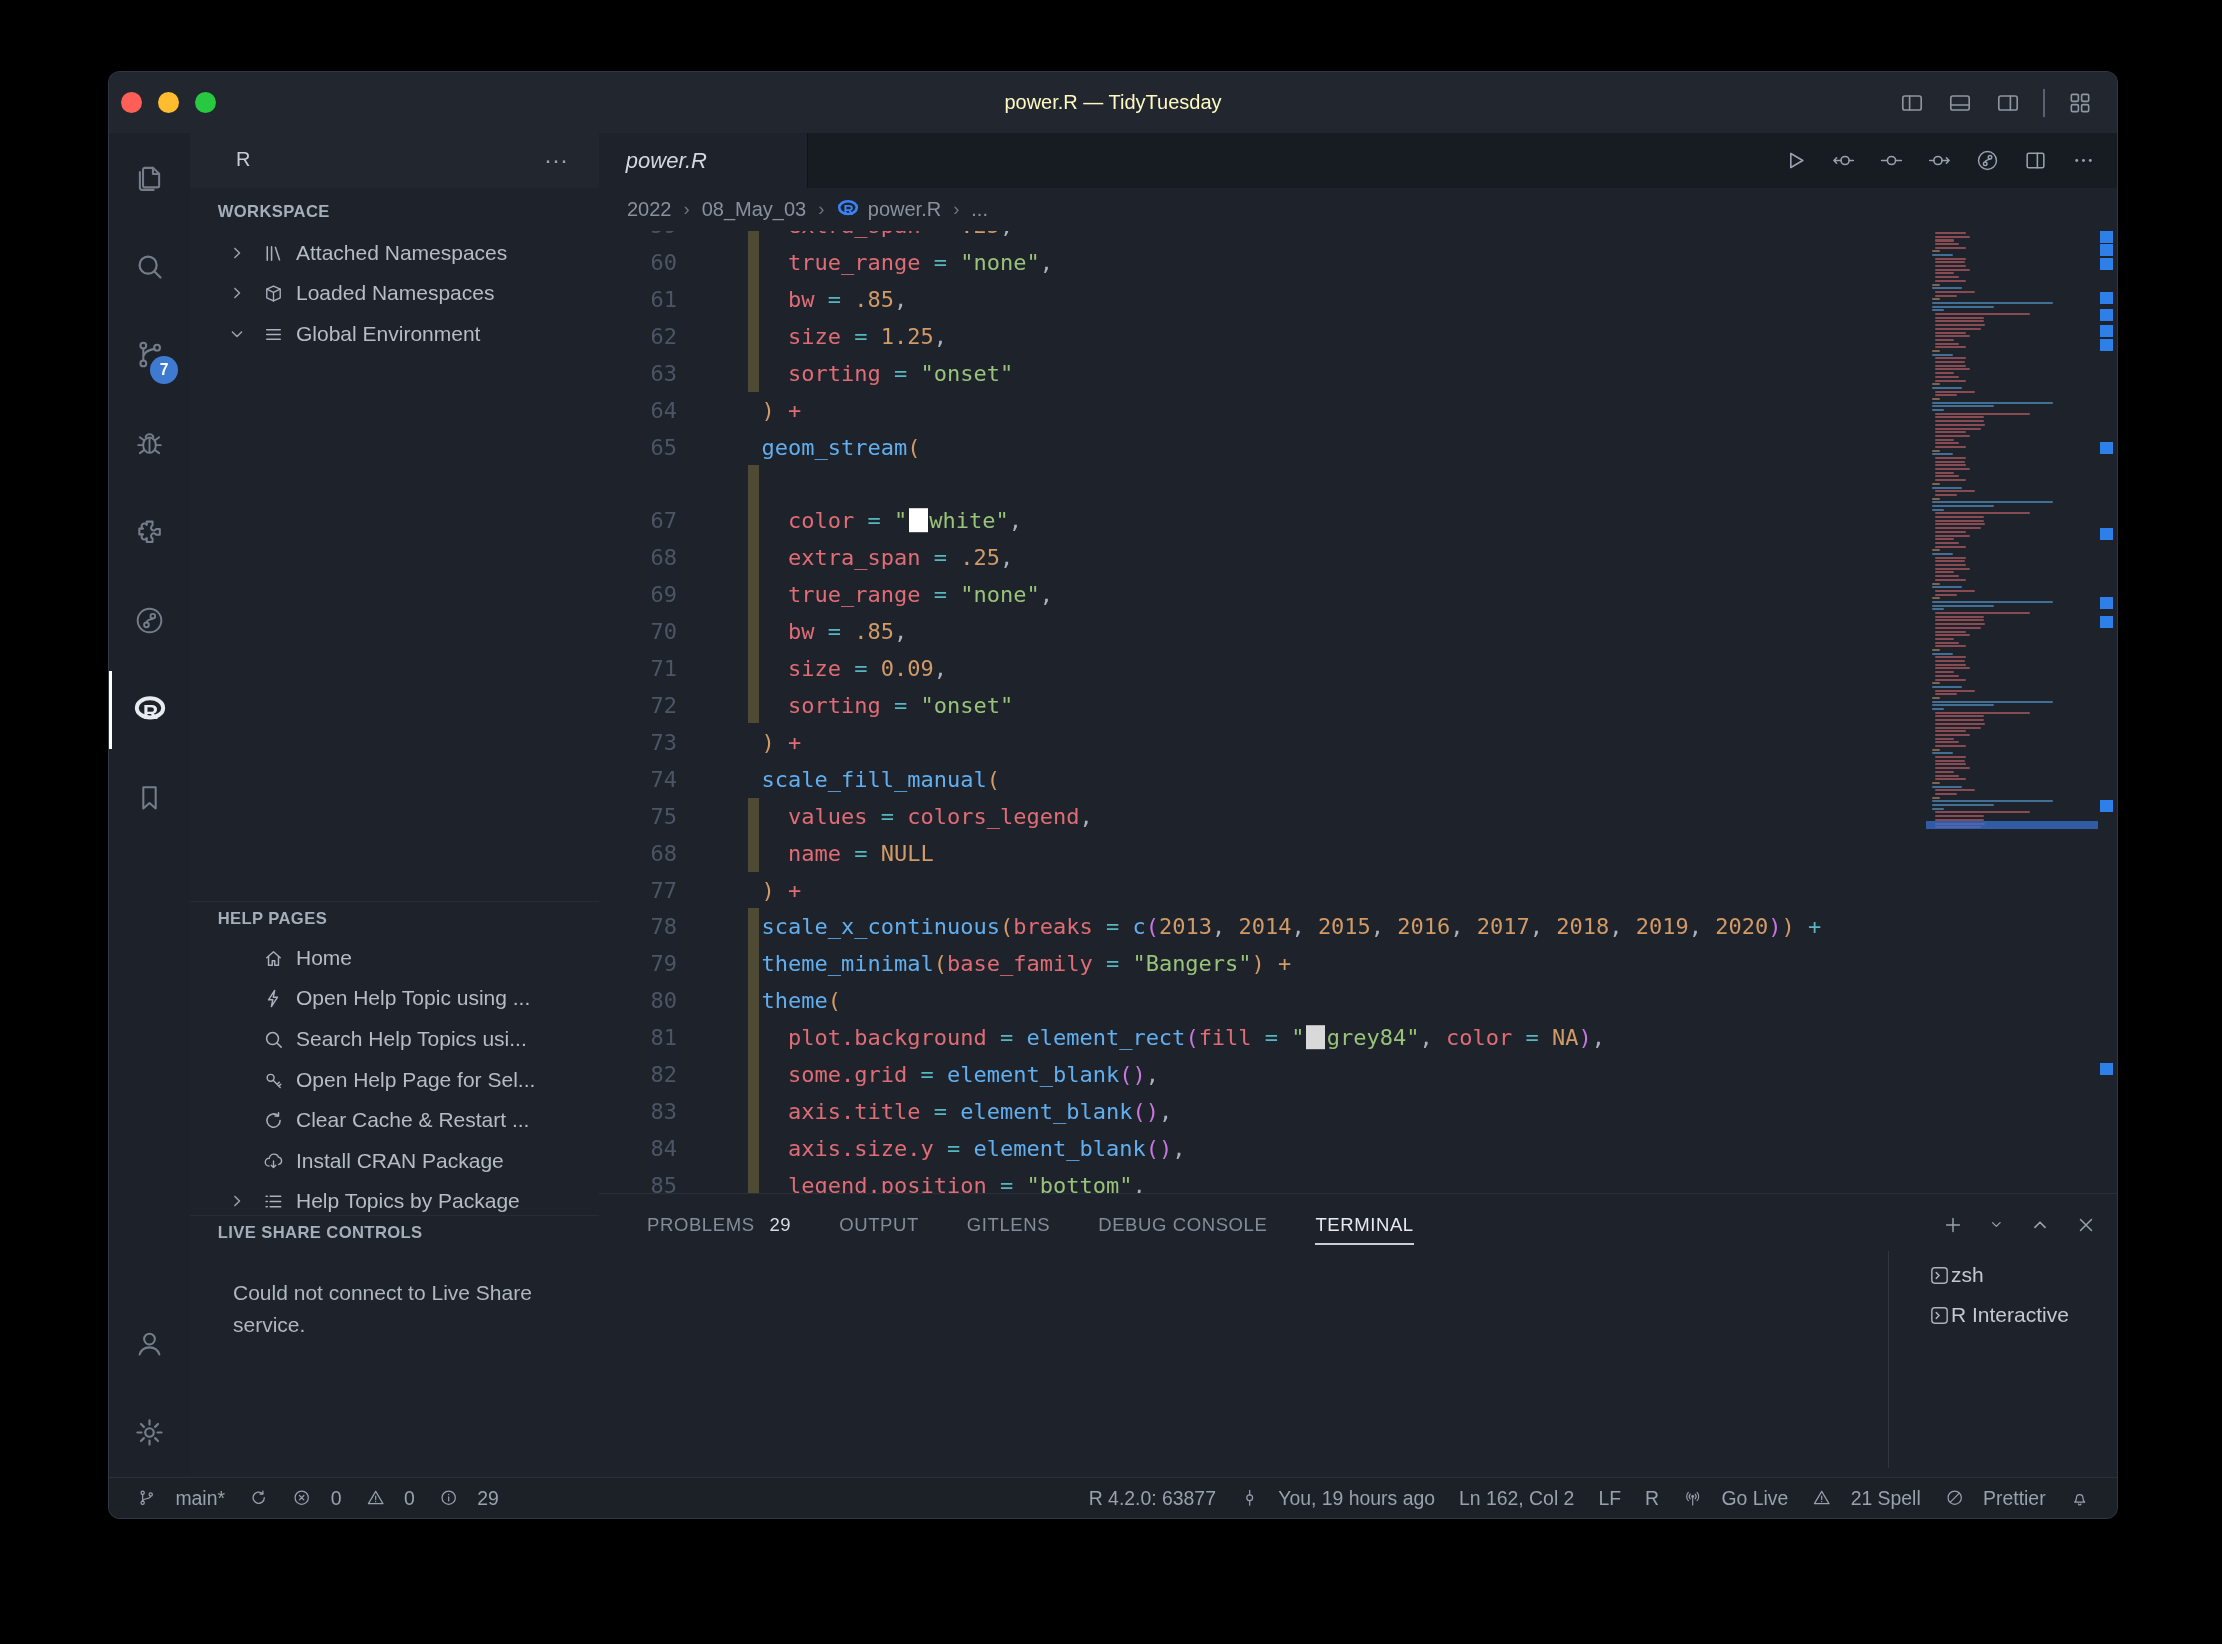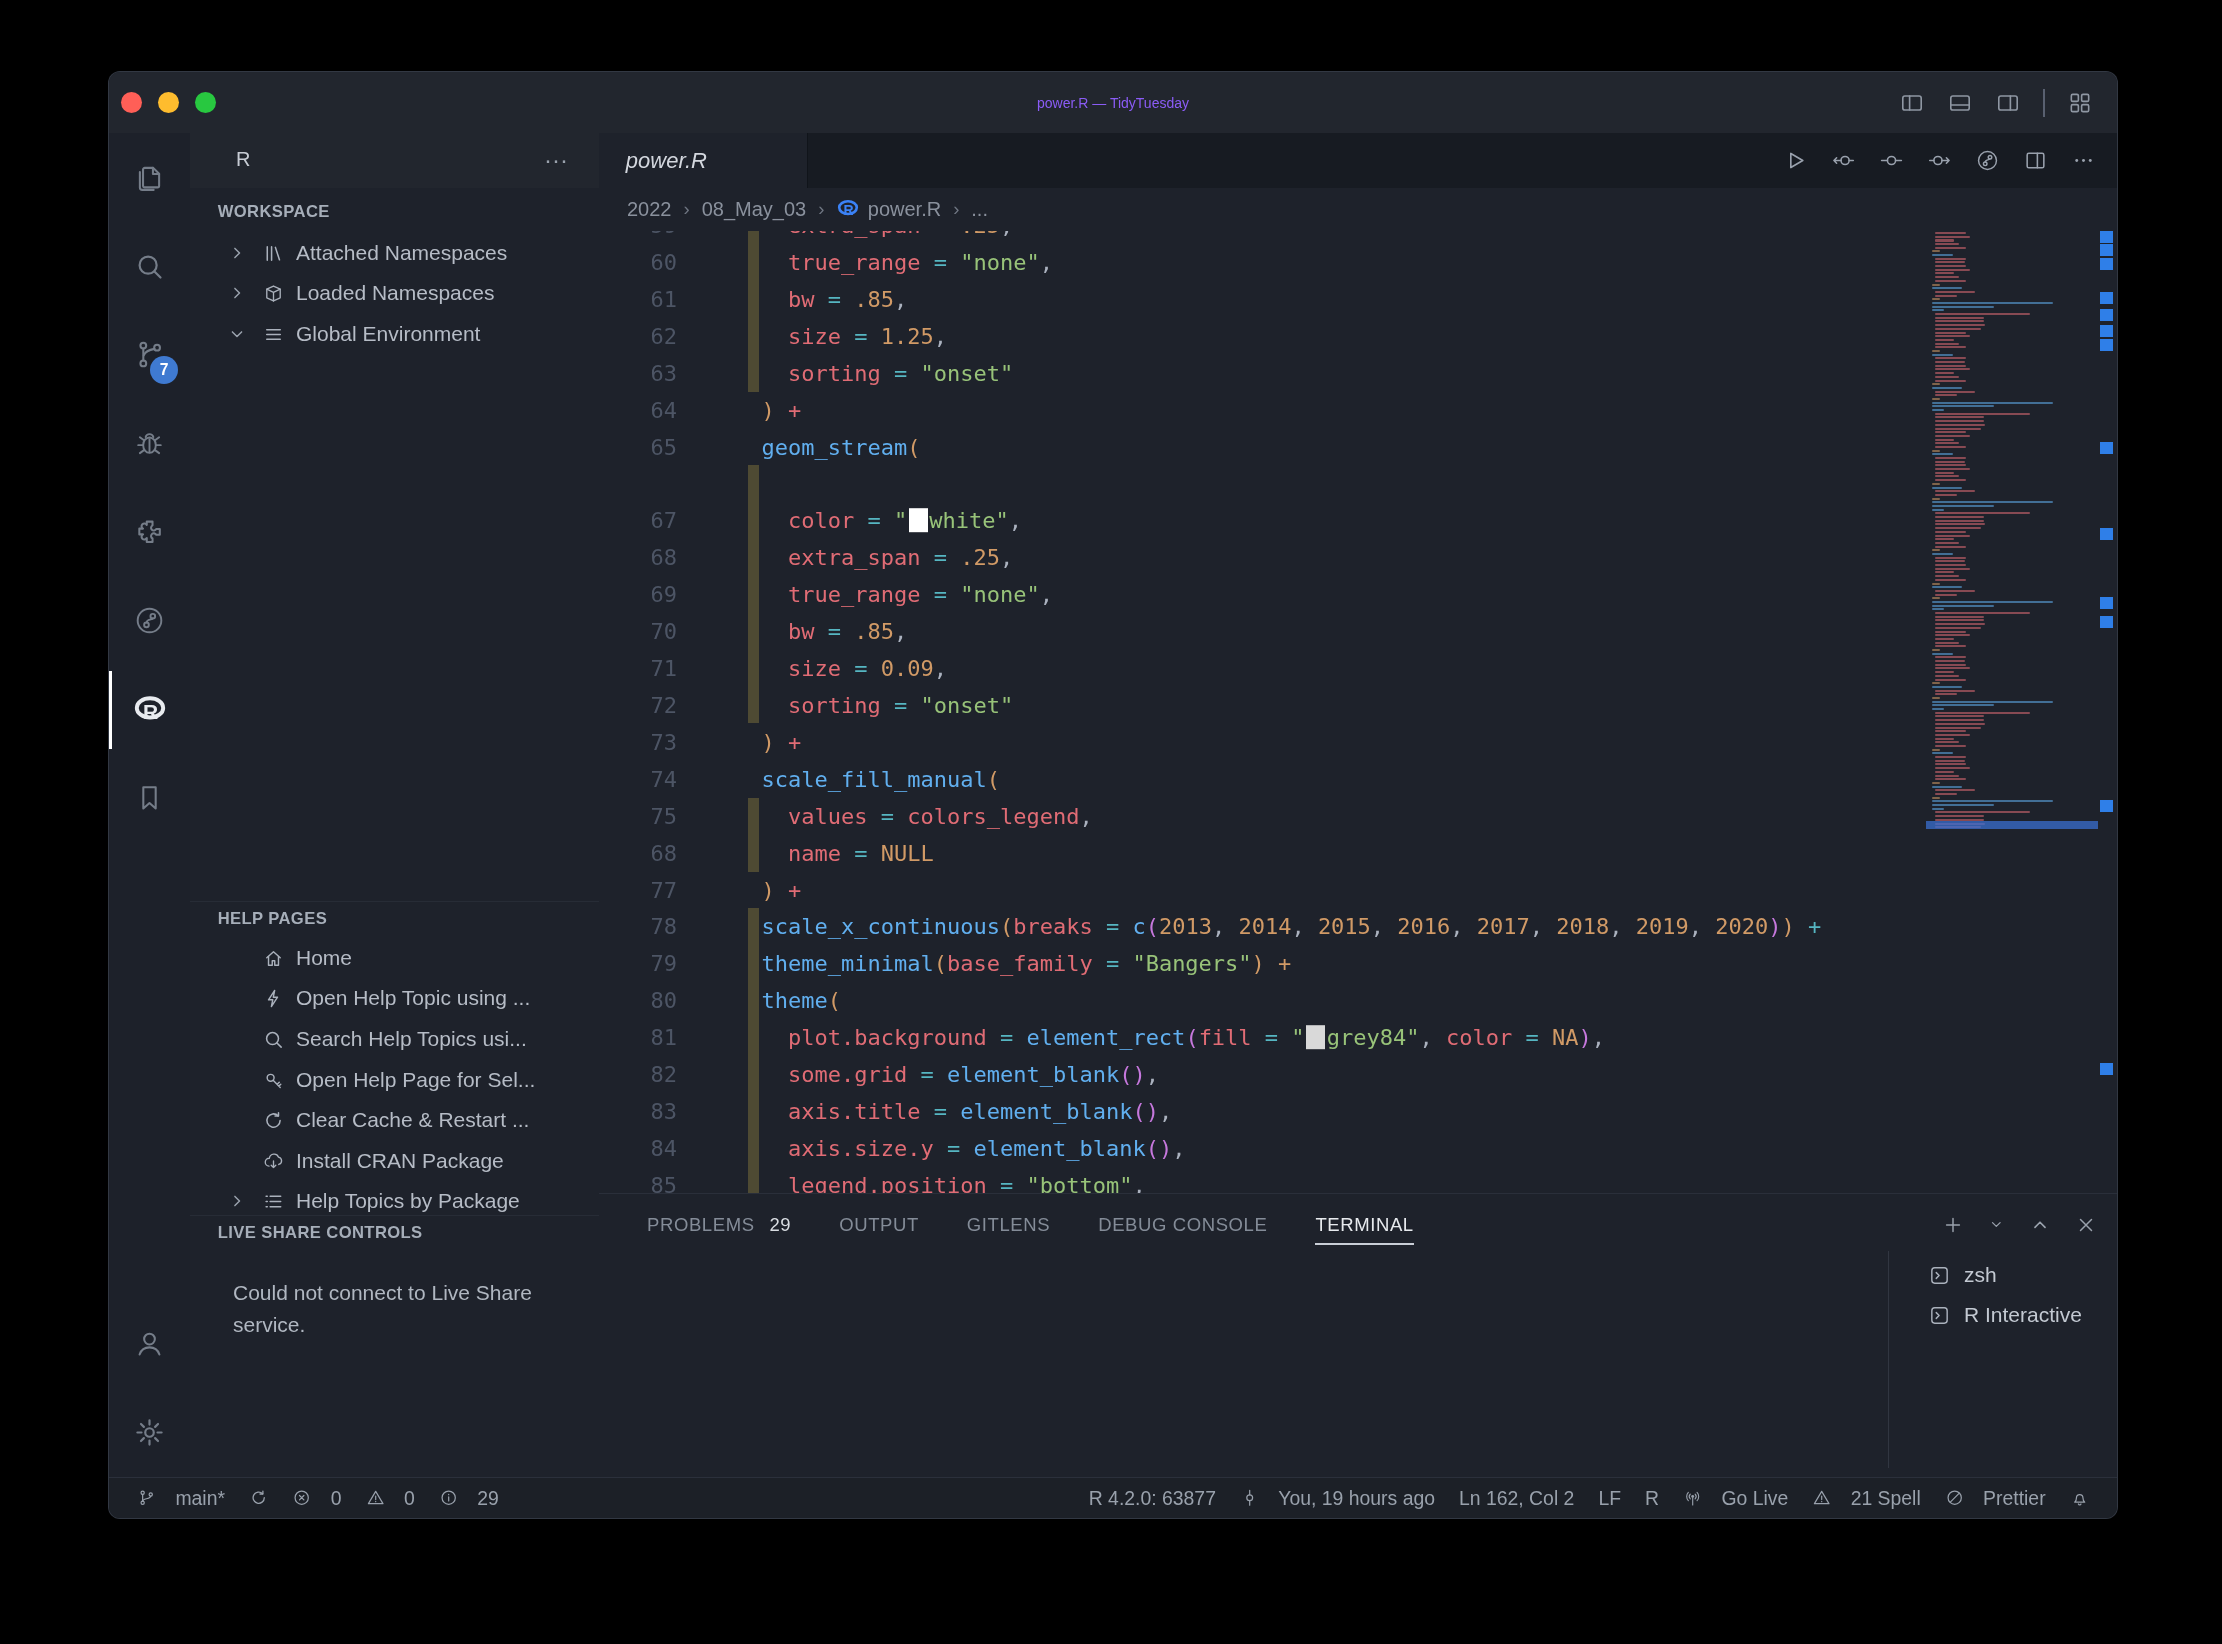--- a/index.html
+++ b/index.html
@@ -2,21 +2,21 @@
 <html style="font-size:14.8px"><head>
 <meta charset="utf-8">
 <style>
   html,body{margin:0;padding:0}
   body{width:2222px;height:1645px;background:#000;font-family:"Liberation Sans",sans-serif;position:relative;overflow:hidden}
   #window{position:absolute;left:108px;top:71px;width:2008px;height:1446px;background:#1e222b;border-radius:12px;overflow:hidden;box-shadow:0 37px 102px rgba(0,0,0,.85);border:0.9px solid rgba(90,98,112,.35)}
 
   
   #titlebar{position:absolute;top:0;left:0;right:0;height:61px;background:#22262e;border-bottom:0.9px solid #141821}
   .tl{position:absolute;top:20px;width:21px;height:21px;border-radius:50%}
-  #title{position:absolute;left:0;right:0;top:0;height:61px;display:flex;align-items:center;justify-content:center;color:#8b5cf6;font-size:14px;font-weight:500}
+  #title{position:absolute;left:0;right:0;top:0;height:61px;display:flex;align-items:center;justify-content:center;color:#fef9c3;font-size:20px;font-weight:500}
   #tb-icons{position:absolute;right:24px;top:0;height:61px;display:flex;align-items:center;gap:22px;color:#8f97a3}
   #tb-icons .tbtn{font-size:26px;display:flex;align-items:center;cursor:default}
   .vsep{width:1.8px;height:28px;background:#596070}
 
   
   #activitybar{position:absolute;left:0;top:61px;width:81px;bottom:41px;background:#1d212a;border-right:0.9px solid #161a22}
   .act-item{position:absolute;left:0;width:81px;height:89px;display:flex;align-items:center;justify-content:center;color:#757d89;font-size:33px}
   .act-item.active{color:#e8ebef}
   .act-item.active::before{content:"";position:absolute;left:0;top:5.5px;bottom:5.5px;width:2.8px;background:#fff}
   .badge{position:absolute;left:41px;top:46px;width:28px;height:28px;border-radius:50%;background:#3f7ad1;color:#fff;font-size:15.7px;font-weight:bold;display:flex;align-items:center;justify-content:center}
@@ -75,21 +75,21 @@
   .ptab.active{color:#e7eaee}
   .ptab.active::after{content:"";position:absolute;left:0;right:0;bottom:10px;height:1.8px;background:#c9ced6}
   #panel-actions{position:absolute;right:20px;top:0;height:61px;display:flex;align-items:center;gap:24px;color:#9aa2ad}
   #panel-actions .tbtn{font-size:22px;display:flex}
   #panel-actions .tbtn.small{font-size:16.6px}
   #terminal{position:absolute;left:41px;top:98px;right:369px;bottom:9.2px;font-family:"DejaVu Sans Mono",monospace;font-size:21px;color:#b6bdc7}
   .trow{height:29.5px;line-height:29.5px;white-space:pre}
   .cursor{display:inline-block;width:12px;height:22px;border:1.8px solid #b6bdc7;vertical-align:middle;margin-left:9.2px;transform:translateY(-1.8px)}
   #term-divider{position:absolute;left:1289px;top:57px;bottom:9.2px;width:0.9px;background:#31364131;background:#313641}
   #term-list{position:absolute;left:1329px;top:61px;right:9.2px}
-  .term-item{height:40px;display:flex;align-items:center;gap:13px;color:#c3c9d2;font-size:21px}
+  .term-item{height:40px;display:flex;align-items:center;color:#c3c9d2;font-size:21px}
   .term-item .ic{font-size:23px;color:#aab1bc;display:flex}
 
   
   #statusbar{position:absolute;left:0;right:0;bottom:0;height:41px;background:#1c2027;border-top:0.9px solid #2b303b;display:flex;align-items:center;padding:0 28px;box-sizing:border-box;color:#99a1ac;font-size:19.4px}
   .st-group{display:flex;align-items:center;gap:24px}
   .st-item{display:flex;align-items:center;gap:19px;white-space:nowrap}
   .st-item .ic{font-size:19.4px;display:flex}
   #st-right{margin-left:auto}
   .ic{display:inline-flex}
   .ic svg{width:1em;height:1em;display:block}

